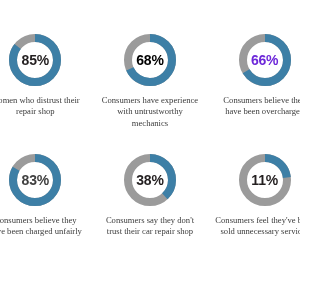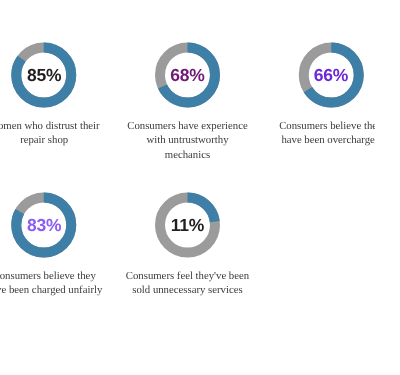--- a/index.html
+++ b/index.html
@@ -99,21 +99,21 @@
       </div>
       <div class="caption" style="color: rgb(59, 59, 59);">Women who distrust their repair shop</div>
     </div>
 
     <div class="stat">
       <div class="donut">
         <svg viewBox="0 0 56 56">
           <circle class="track" cx="28" cy="28" r="22" stroke="#9b9b9b"></circle>
           <circle class="arc" cx="28" cy="28" r="22" stroke="#3d7fa6" stroke-dasharray="93.9964521954066 44.23362456254428" stroke-dashoffset="0"></circle>
         </svg>
-        <div class="pct" style="color: #701a75;">68%</div>
+        <div class="pct" style="color: #000000;">68%</div>
       </div>
       <div class="caption" style="color: rgb(59, 59, 59);">Consumers have experience with untrustworthy mechanics</div>
     </div>
 
     <div class="stat">
       <div class="donut">
         <svg viewBox="0 0 56 56">
           <circle class="track" cx="28" cy="28" r="22" stroke="#9b9b9b"></circle>
           <circle class="arc" cx="28" cy="28" r="22" stroke="#3d7fa6" stroke-dasharray="91.23185066024759 46.998226097703295" stroke-dashoffset="0"></circle>
         </svg>
@@ -121,25 +121,35 @@
       </div>
       <div class="caption" style="color: rgb(59, 59, 59);">Consumers believe they have been overcharged</div>
     </div>
 
     <div class="stat">
       <div class="donut">
         <svg viewBox="0 0 56 56">
           <circle class="track" cx="28" cy="28" r="22" stroke="#9b9b9b"></circle>
           <circle class="arc" cx="28" cy="28" r="22" stroke="#3d7fa6" stroke-dasharray="114.73096370909923 23.499113048851655" stroke-dashoffset="0"></circle>
         </svg>
-        <div class="pct" style="color: #8b5cf6;">83%</div>
+        <div class="pct" style="color: #404040;">83%</div>
       </div>
       <div class="caption" style="color: rgb(59, 59, 59);">Consumers believe they have been charged unfairly</div>
     </div>
 
+    <div class="stat">
+      <div class="donut">
+        <svg viewBox="0 0 56 56">
+          <circle class="track" cx="28" cy="28" r="22" stroke="#9b9b9b"></circle>
+          <circle class="arc" cx="28" cy="28" r="22" stroke="#3d7fa6" stroke-dasharray="52.527429168021335 85.70264758992954" stroke-dashoffset="0"></circle>
+        </svg>
+        <div class="pct" style="color: rgb(35, 31, 32);">38%</div>
+      </div>
+      <div class="caption" style="color: rgb(59, 59, 59);">Consumers say they don't trust their car repair shop</div>
+    </div>
 
     <div class="stat">
       <div class="donut">
         <svg viewBox="0 0 56 56">
           <circle class="track" cx="28" cy="28" r="22" stroke="#9b9b9b"></circle>
           <circle class="arc" cx="28" cy="28" r="22" stroke="#3d7fa6" stroke-dasharray="31.792917654328704 106.43715910362218" stroke-dashoffset="0"></circle>
         </svg>
         <div class="pct" style="color: rgb(35, 31, 32);">11%</div>
       </div>
       <div class="caption" style="color: rgb(59, 59, 59);">Consumers feel they've been sold unnecessary services</div>

